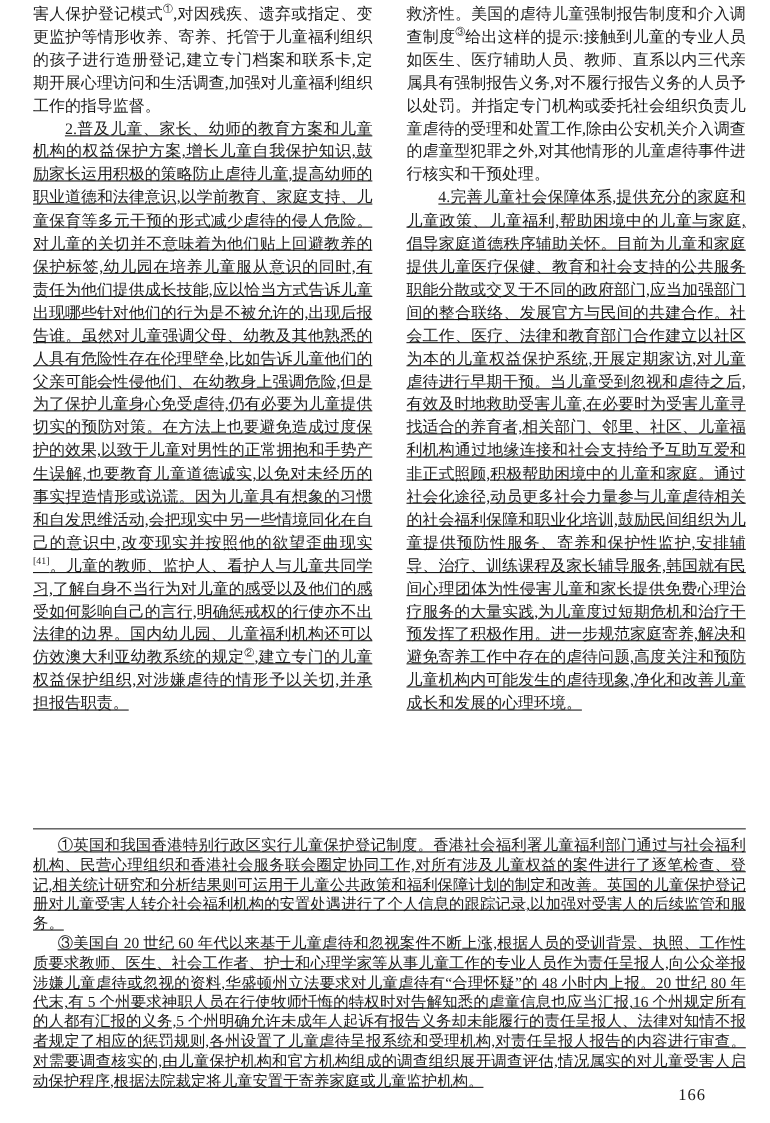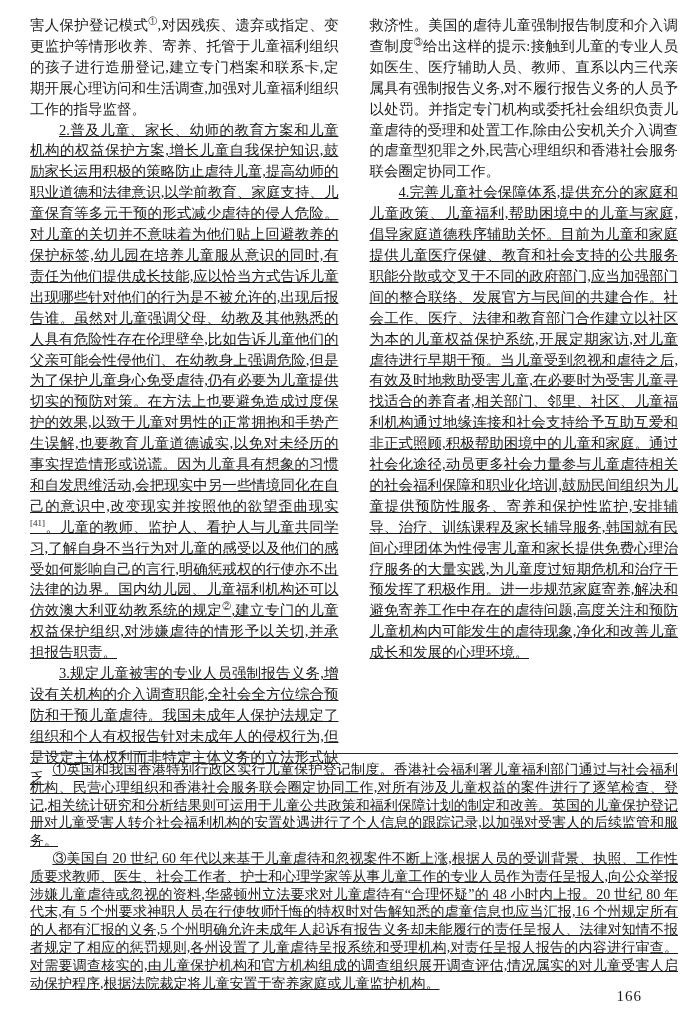--- a/index.html
+++ b/index.html
@@ -9,24 +9,25 @@
     height: 1021px;
     margin: 0 auto;
     background: #ffffff;
     font-family: "Liberation Serif", "DejaVu Serif", serif;
     color: #1c1c1c;
     overflow: hidden;
   }
   .body-columns {
     position: absolute;
     left: 30px;
-    top: 15px;
+    top: 3px;
     width: 648px;
     display: flex;
     gap: 31px;
+    align-items: flex-end;
   }
   .col {
     width: 315px;
     font-size: 14.5px;
     line-height: 20.9px;
     text-align: justify;
   }
   .para { margin: 0; }
   .para.indent { text-indent: 2em; text-decoration: underline; }
   sup.fn-marker {
@@ -62,24 +63,23 @@
 </style>
 </head>
 <body>
 
 <div class="page">
 
   <div class="body-columns">
     <div class="col">
         <p class="para"><span>害人保护登记模式</span><sup class="fn-marker">①</sup><span>,对因残疾、遗弃或指定、变更监护等情形收养、寄养、托管于儿童福利组织的孩子进行造册登记,建立专门档案和联系卡,定期开展心理访问和生活调查,加强对儿童福利组织工作的指导监督。</span></p>
         <p class="para indent"><span>2.普及儿童、家长、幼师的教育方案和儿童机构的权益保护方案,增长儿童自我保护知识,鼓励家长运用积极的策略防止虐待儿童,提高幼师的职业道德和法律意识,以学前教育、家庭支持、儿童保育等多元干预的形式减少虐待的侵人危险。对儿童的关切并不意味着为他们贴上回避教养的保护标签,幼儿园在培养儿童服从意识的同时,有责任为他们提供成长技能,应以恰当方式告诉儿童出现哪些针对他们的行为是不被允许的,出现后报告谁。虽然对儿童强调父母、幼教及其他熟悉的人具有危险性存在伦理壁垒,比如告诉儿童他们的父亲可能会性侵他们、在幼教身上强调危险,但是为了保护儿童身心免受虐待,仍有必要为儿童提供切实的预防对策。在方法上也要避免造成过度保护的效果,以致于儿童对男性的正常拥抱和手势产生误解,也要教育儿童道德诚实,以免对未经历的事实捏造情形或说谎。因为儿童具有想象的习惯和自发思维活动,会把现实中另一些情境同化在自己的意识中,改变现实并按照他的欲望歪曲现实</span><sup class="fn-marker">[41]</sup><span>。儿童的教师、监护人、看护人与儿童共同学习,了解自身不当行为对儿童的感受以及他们的感受如何影响自己的言行,明确惩戒权的行使亦不出法律的边界。国内幼儿园、儿童福利机构还可以仿效澳大利亚幼教系统的规定</span><sup class="fn-marker">②</sup><span>,建立专门的儿童权益保护组织,对涉嫌虐待的情形予以关切,并承担报告职责。</span></p>
-        <p class="para indent"><span>3.规定儿童被害的专业人员强制报告义务,增设有关机构的介入调查职能,全社会全方位综合预防和干预儿童虐待。我国未成年人保护法规定了组织和个人有权报告针对未成年人的侵权行为,但是设定主体权利而非特定主体义务的立法形式缺乏</span></p>
       </div>
     <div class="col">
-        <p class="para"><span>救济性。美国的虐待儿童强制报告制度和介入调查制度</span><sup class="fn-marker">③</sup><span>给出这样的提示:接触到儿童的专业人员如医生、医疗辅助人员、教师、直系以内三代亲属具有强制报告义务,对不履行报告义务的人员予以处罚。并指定专门机构或委托社会组织负责儿童虐待的受理和处置工作,除由公安机关介入调查的虐童型犯罪之外,民营心理组织和香港社会服务联会圈定协同工作。</span></p>
+        <p class="para"><span>救济性。美国的虐待儿童强制报告制度和介入调查制度</span><sup class="fn-marker">③</sup><span>给出这样的提示:接触到儿童的专业人员如医生、医疗辅助人员、教师、直系以内三代亲属具有强制报告义务,对不履行报告义务的人员予以处罚。并指定专门机构或委托社会组织负责儿童虐待的受理和处置工作,除由公安机关介入调查的虐童型犯罪之外,对其他情形的儿童虐待事件进行核实和干预处理。</span></p>
         <p class="para indent"><span>4.完善儿童社会保障体系,提供充分的家庭和儿童政策、儿童福利,帮助困境中的儿童与家庭,倡导家庭道德秩序辅助关怀。目前为儿童和家庭提供儿童医疗保健、教育和社会支持的公共服务职能分散或交叉于不同的政府部门,应当加强部门间的整合联络、发展官方与民间的共建合作。社会工作、医疗、法律和教育部门合作建立以社区为本的儿童权益保护系统,开展定期家访,对儿童虐待进行早期干预。当儿童受到忽视和虐待之后,有效及时地救助受害儿童,在必要时为受害儿童寻找适合的养育者,相关部门、邻里、社区、儿童福利机构通过地缘连接和社会支持给予互助互爱和非正式照顾,积极帮助困境中的儿童和家庭。通过社会化途径,动员更多社会力量参与儿童虐待相关的社会福利保障和职业化培训,鼓励民间组织为儿童提供预防性服务、寄养和保护性监护,安排辅导、治疗、训练课程及家长辅导服务,韩国就有民间心理团体为性侵害儿童和家长提供免费心理治疗服务的大量实践,为儿童度过短期危机和治疗干预发挥了积极作用。进一步规范家庭寄养,解决和避免寄养工作中存在的虐待问题,高度关注和预防儿童机构内可能发生的虐待现象,净化和改善儿童成长和发展的心理环境。</span></p>
       </div>
   </div>
 
   <div class="footnote-divider"></div>
 
   <div class="footnotes">
       <p class="para indent"><span>①英国和我国香港特别行政区实行儿童保护登记制度。香港社会福利署儿童福利部门通过与社会福利机构、民营心理组织和香港社会服务联会圈定协同工作,对所有涉及儿童权益的案件进行了逐笔检查、登记,相关统计研究和分析结果则可运用于儿童公共政策和福利保障计划的制定和改善。英国的儿童保护登记册对儿童受害人转介社会福利机构的安置处遇进行了个人信息的跟踪记录,以加强对受害人的后续监管和服务。</span></p>
       <p class="para indent"><span>③美国自 20 世纪 60 年代以来基于儿童虐待和忽视案件不断上涨,根据人员的受训背景、执照、工作性质要求教师、医生、社会工作者、护士和心理学家等从事儿童工作的专业人员作为责任呈报人,向公众举报涉嫌儿童虐待或忽视的资料,华盛顿州立法要求对儿童虐待有“合理怀疑”的 48 小时内上报。20 世纪 80 年代末,有 5 个州要求神职人员在行使牧师忏悔的特权时对告解知悉的虐童信息也应当汇报,16 个州规定所有的人都有汇报的义务,5 个州明确允许未成年人起诉有报告义务却未能履行的责任呈报人、法律对知情不报者规定了相应的惩罚规则,各州设置了儿童虐待呈报系统和受理机构,对责任呈报人报告的内容进行审查。对需要调查核实的,由儿童保护机构和官方机构组成的调查组织展开调查评估,情况属实的对儿童受害人启动保护程序,根据法院裁定将儿童安置于寄养家庭或儿童监护机构。</span></p>
     </div>

